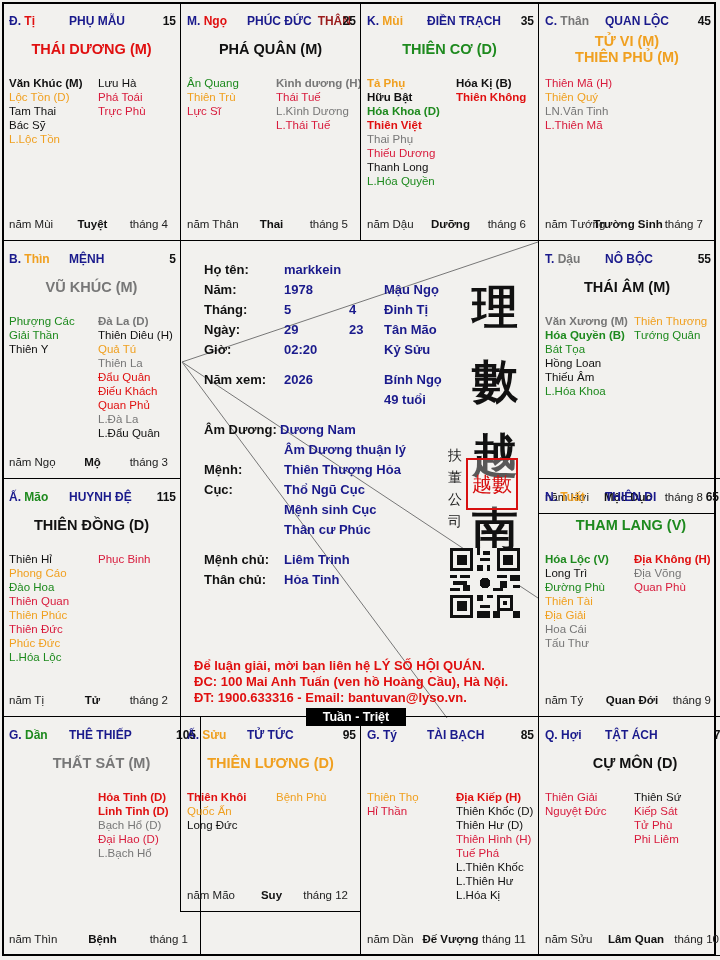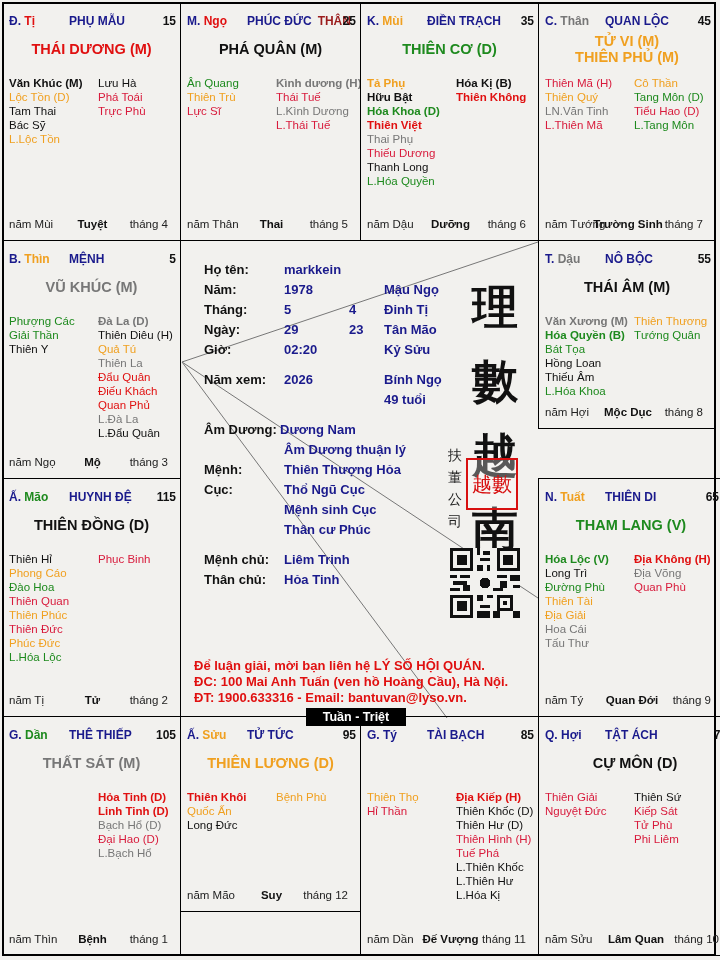--- a/index.html
+++ b/index.html
@@ -136,26 +136,20 @@
       <div class="main" style="top:30px">
         <div style="color:#f0a020">TỬ VI (M)</div>
         <div style="color:#f0a020">THIÊN PHỦ (M)</div>
       </div>
       <div class="stars l">
         <div class="" style="color:#d81b3c">Thiên Mã (H)</div>
         <div class="" style="color:#f0a020">Thiên Quý</div>
         <div class="" style="color:#777">LN.Văn Tinh</div>
         <div class="" style="color:#d81b3c">L.Thiên Mã</div>
       </div>
-      <div class="stars r">
-        <div class="" style="color:#f0a020">Cô Thần</div>
-        <div class="" style="color:#1e8a1e">Tang Môn (D)</div>
-        <div class="" style="color:#d81b3c">Tiểu Hao (D)</div>
-        <div class="" style="color:#1e8a1e">L.Tang Môn</div>
-      </div>
       <div class="ftr">
       <span class="y">năm Tướng</span>
       <span class="st">Trường Sinh</span>
       <span class="m">tháng 7</span>
     </div>
     </div>
     <div class="cell" style="left: 2px; top: 240px; width: 179px; height: 239px;">
       <div class="hdr">
       <span class="can"><span>B.</span> <span style="color:#f0a020">Thìn</span></span>
       <span class="pal"><span>MỆNH</span></span>
@@ -179,21 +173,21 @@
         <div class="" style="color:#e01010">Quan Phủ</div>
         <div class="" style="color:#777">L.Đà La</div>
         <div class="" style="color:#111">L.Đẩu Quân</div>
       </div>
       <div class="ftr">
       <span class="y">năm Ngọ</span>
       <span class="st">Mộ</span>
       <span class="m">tháng 3</span>
     </div>
     </div>
-    <div class="cell" style="left: 538px; top: 240px; width: 178px; height: 189px;">
+    <div class="cell" style="left: 538px; top: 240px; width: 178px; height: 274px;">
       <div class="hdr">
       <span class="can"><span>T.</span> <span style="color:#777777">Dậu</span></span>
       <span class="pal"><span>NÔ BỘC</span></span>
       <span class="num">55</span>
     </div>
       <div class="main" style="top:38px">
         <div style="color:#111">THÁI ÂM (M)</div>
       </div>
       <div class="stars l">
         <div class="b" style="color:#777">Văn Xương (M)</div>
@@ -263,21 +257,21 @@
         <div class="b" style="color:#e01010">Địa Không (H)</div>
         <div class="" style="color:#777">Địa Võng</div>
         <div class="" style="color:#d81b3c">Quan Phù</div>
       </div>
       <div class="ftr">
       <span class="y">năm Tý</span>
       <span class="st">Quan Đới</span>
       <span class="m">tháng 9</span>
     </div>
     </div>
-    <div class="cell" style="left: 2px; top: 716px; width: 179px; height: 240px;">
+    <div class="cell" style="left: 2px; top: 716px; width: 199px; height: 240px;">
       <div class="hdr">
       <span class="can"><span>G.</span> <span style="color:#1e8a1e">Dần</span></span>
       <span class="pal"><span>THÊ THIẾP</span></span>
       <span class="num">105</span>
     </div>
       <div class="main" style="top:38px">
         <div style="color:#777">THẤT SÁT (M)</div>
       </div>
       <div class="stars l"></div>
       <div class="stars r">

